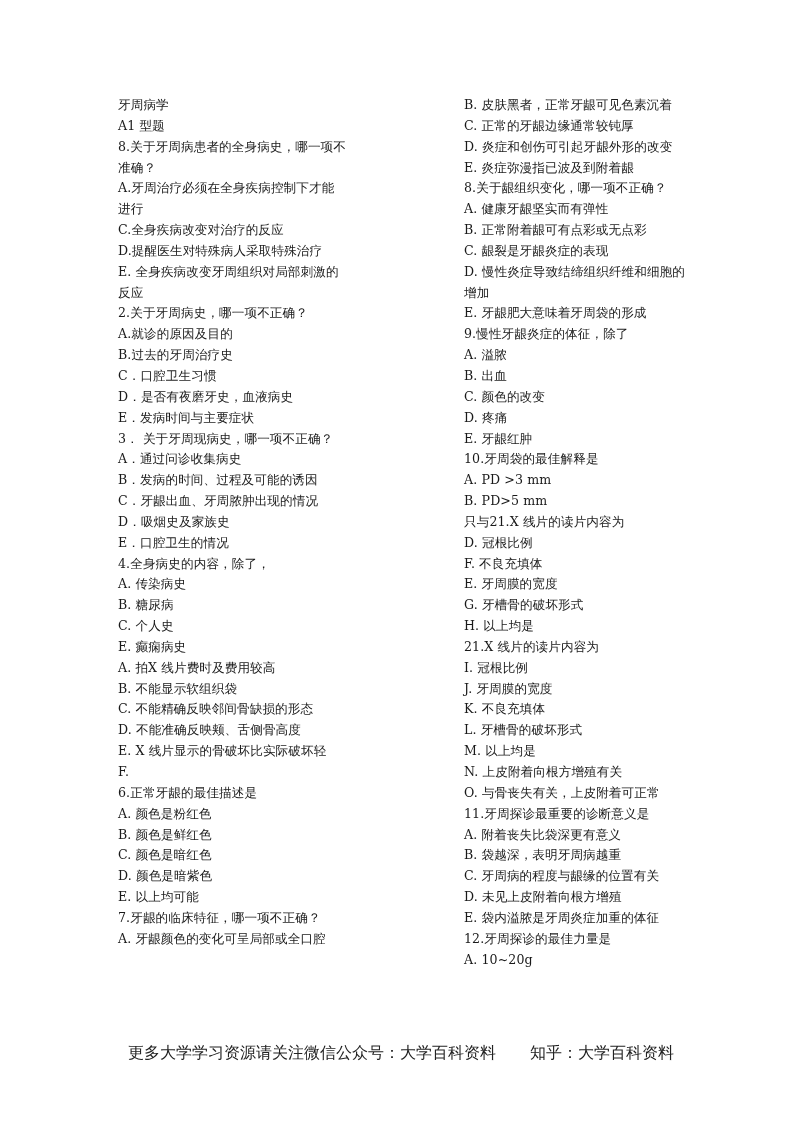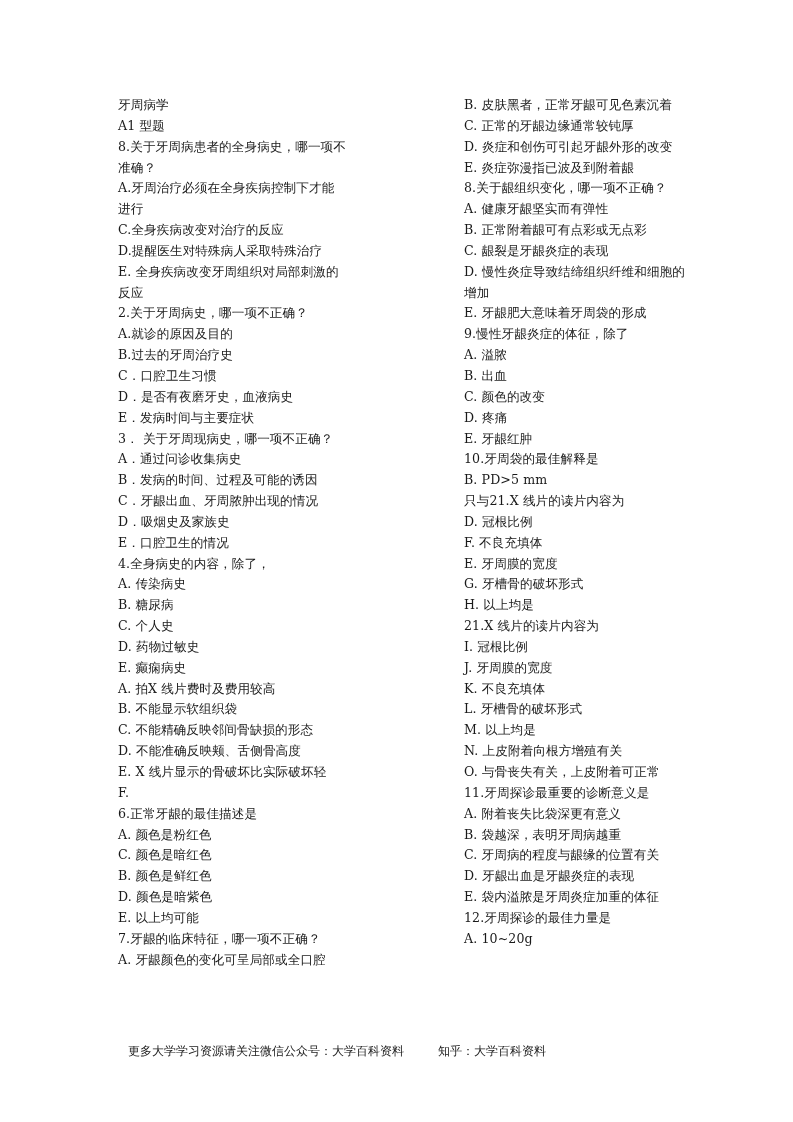--- a/index.html
+++ b/index.html
@@ -3,21 +3,21 @@
 <meta charset="utf-8">
 <style>
   html, body { margin: 0; padding: 0; background: #ffffff; }
   body { width: 793px; height: 1122px; position: relative; overflow: hidden;
          font-family: "DejaVu Serif", "Liberation Serif", serif; color: #1a1a1a; }
   .page { position: absolute; left: 0; top: 0; width: 793px; height: 1122px; background: #fff; }
   .col { position: absolute; top: 95px; width: 262px; }
   .col.left { left: 118px; }
   .col.right { left: 416px; margin-left: 48px; }
   .line { font-size: 12.6px; line-height: 20.85px; height: 20.85px; white-space: nowrap; letter-spacing: 0.1px; }
-  .footer { position: absolute; top: 1043px; left: 128px; font-size: 12px; color: #222;
+  .footer { position: absolute; top: 1043px; left: 128px; font-size: 16px; color: #222;
             white-space: nowrap; }
   .footer span { display: inline-block; }
   .footer .gap { width: 34px; }
 </style>
 </head>
 <body>
 
 <div class="page">
   <div class="col left" id="left-col">
       <div class="line">牙周病学</div>
@@ -39,32 +39,31 @@
       <div class="line"> 3． 关于牙周现病史，哪一项不正确？</div>
       <div class="line"> A．通过问诊收集病史</div>
       <div class="line"> B．发病的时间、过程及可能的诱因</div>
       <div class="line"> C．牙龈出血、牙周脓肿出现的情况</div>
       <div class="line"> D．吸烟史及家族史</div>
       <div class="line"> E．口腔卫生的情况</div>
       <div class="line">4.全身病史的内容，除了，</div>
       <div class="line">A.  传染病史</div>
       <div class="line">B.  糖尿病</div>
       <div class="line">C.  个人史</div>
-      <div class="line">D.  药物过敏史</div>
       <div class="line">E.  癫痫病史</div>
       <div class="line">A.  拍X 线片费时及费用较高</div>
       <div class="line">B.  不能显示软组织袋</div>
       <div class="line">C.  不能精确反映邻间骨缺损的形态</div>
       <div class="line">D.  不能准确反映颊、舌侧骨高度</div>
       <div class="line">E.  X 线片显示的骨破坏比实际破坏轻</div>
       <div class="line">F.</div>
       <div class="line">6.正常牙龈的最佳描述是</div>
       <div class="line">A.  颜色是粉红色</div>
+      <div class="line">B.  颜色是鲜红色</div>
       <div class="line">C.  颜色是暗红色</div>
-      <div class="line">B.  颜色是鲜红色</div>
       <div class="line">D.  颜色是暗紫色</div>
       <div class="line">E.  以上均可能</div>
       <div class="line">7.牙龈的临床特征，哪一项不正确？</div>
       <div class="line">A.  牙龈颜色的变化可呈局部或全口腔</div>
     </div>
   <div class="col right" id="right-col">
       <div class="line">B.  皮肤黑者，正常牙龈可见色素沉着</div>
       <div class="line">C.  正常的牙龈边缘通常较钝厚</div>
       <div class="line">D.  炎症和创伤可引起牙龈外形的改变</div>
       <div class="line">E.  炎症弥漫指已波及到附着龈</div>
@@ -75,40 +74,41 @@
       <div class="line">D.  慢性炎症导致结缔组织纤维和细胞的</div>
       <div class="line">增加</div>
       <div class="line">E.  牙龈肥大意味着牙周袋的形成</div>
       <div class="line">9.慢性牙龈炎症的体征，除了</div>
       <div class="line">A.  溢脓</div>
       <div class="line">B.  出血</div>
       <div class="line">C.  颜色的改变</div>
       <div class="line">D.  疼痛</div>
       <div class="line">E.  牙龈红肿</div>
       <div class="line">10.牙周袋的最佳解释是</div>
+      <div class="line">A.  PD &gt;3  mm</div>
       <div class="line">B.  PD&gt;5  mm</div>
       <div class="line">只与21.X 线片的读片内容为</div>
       <div class="line">D.  冠根比例</div>
       <div class="line">F.  不良充填体</div>
       <div class="line">E.  牙周膜的宽度</div>
       <div class="line">G.  牙槽骨的破坏形式</div>
       <div class="line">H.  以上均是</div>
       <div class="line">21.X 线片的读片内容为</div>
       <div class="line">I.  冠根比例</div>
       <div class="line">J.  牙周膜的宽度</div>
       <div class="line">K.  不良充填体</div>
       <div class="line">L.  牙槽骨的破坏形式</div>
       <div class="line">M.  以上均是</div>
       <div class="line">N.  上皮附着向根方增殖有关</div>
       <div class="line">O.  与骨丧失有关，上皮附着可正常</div>
       <div class="line">11.牙周探诊最重要的诊断意义是</div>
       <div class="line">A.  附着丧失比袋深更有意义</div>
       <div class="line">B.  袋越深，表明牙周病越重</div>
       <div class="line">C.  牙周病的程度与龈缘的位置有关</div>
-      <div class="line">D.  牙龈出血是牙龈炎症的表现</div>
+      <div class="line">D.  未见上皮附着向根方增殖</div>
       <div class="line">E.  袋内溢脓是牙周炎症加重的体征</div>
       <div class="line">12.牙周探诊的最佳力量是</div>
       <div class="line">A.  10~20g</div>
     </div>
   <div class="footer">
     <span>更多大学学习资源请关注微信公众号：大学百科资料</span><span class="gap"></span><span>知乎：大学百科资料</span>
   </div>
 </div>
 
 </body></html>

